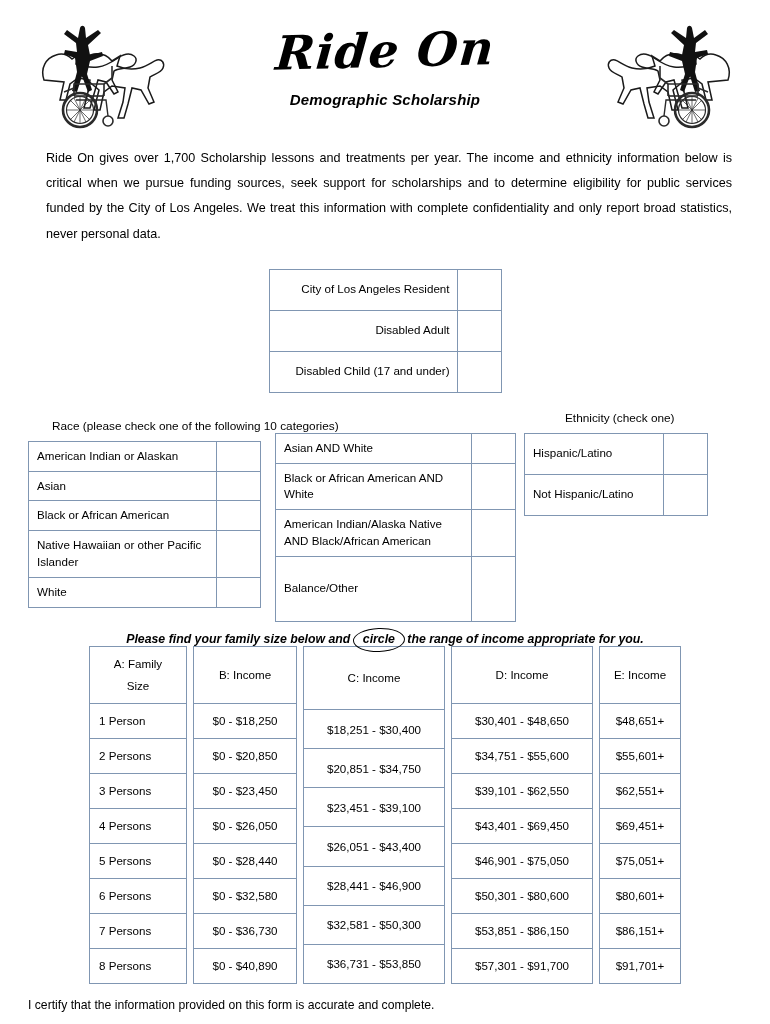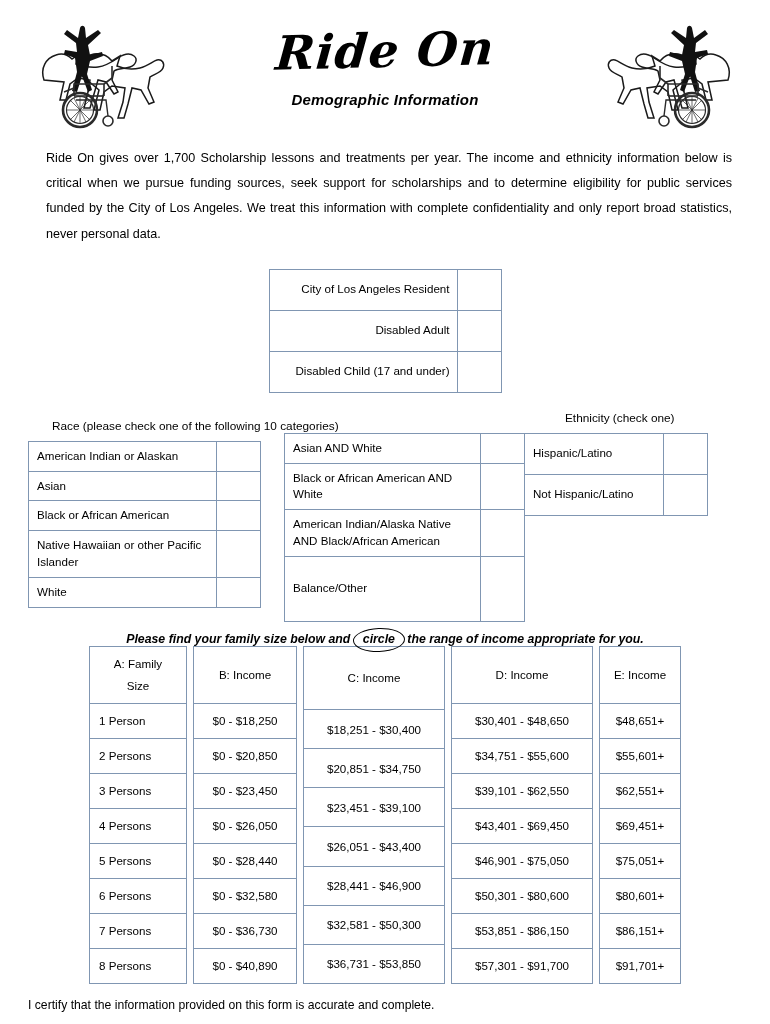--- a/index.html
+++ b/index.html
@@ -97,21 +97,21 @@
   }
   .race-head .race-label { position: absolute; left: 52px; top: 8px; }
   .race-head .eth-label  { position: absolute; left: 565px; top: 0; text-align: right; }
 
   .race-row {
     position: relative;
     height: 185px;
   }
   .race-row .tbl { position: absolute; top: 0; }
   .tbl-race1 { left: 28px; margin-top: 8px; }
-  .tbl-race2 { left: 275px; margin-left: 9px; }
+  .tbl-race2 { left: 275px; }
   .tbl-eth   { left: 524px; }
 
   .tbl-race1 td.lbl { width: 172px; }
   .tbl-race2 td.lbl { width: 180px; }
   .tbl-eth   td.lbl { width: 123px; height: 28px; }
 
   
   .circle-line {
     margin-top: 14px;
     text-align: center;
@@ -209,21 +209,21 @@
         <path d="M84 62 L92 56 L92 44" stroke-width="1.6"></path>
         <path d="M54 74 L84 74" stroke-width="1.6"></path>
         <path d="M56 78 L86 78 L88 94" stroke-width="1.4"></path>
         <path d="M44 70 L54 66" stroke-width="1.4"></path>
       </g>
     </svg>
   </div>
 
   <div class="title-block">
     <div class="brand-title">Ride On</div>
-    <div class="subtitle">Demographic Information</div>
+    <div class="subtitle">Demographic Scholarship</div>
   </div>
 
   <div class="logo logo-right">
     <svg viewBox="0 0 150 108" xmlns="http://www.w3.org/2000/svg">
       <g fill="none" stroke="#1a1a1a" stroke-width="1.5">
         <path d="M24 58 C20 46 26 36 36 33 C42 31 48 33 52 37 L58 33 L56 42 C62 44 70 46 78 45
                  C86 44 92 40 98 36 C104 32 110 31 114 34 C118 37 116 43 110 45
                  C104 47 98 46 94 49 L92 58 L98 70 L94 72 L86 60 L78 58
                  L74 72 L70 86 L64 86 L68 70 L70 58 L58 56 L50 62 L46 78 L40 78 L44 60 Z"></path>
         <path d="M60 52 C58 42 64 34 74 32 C82 31 88 34 92 39 L100 34 L97 44

